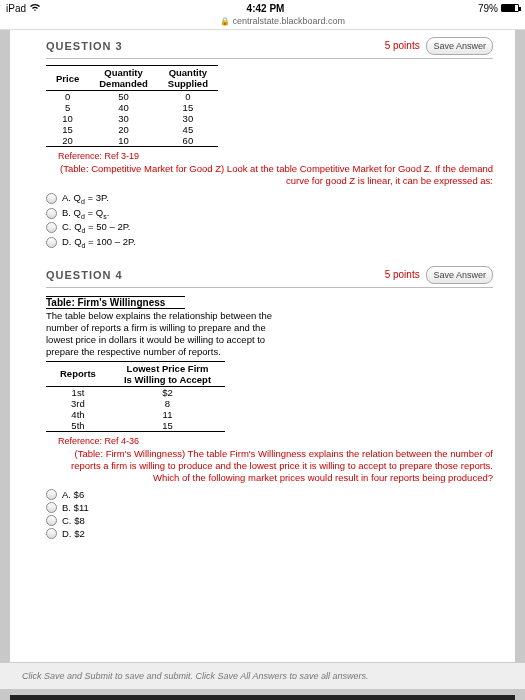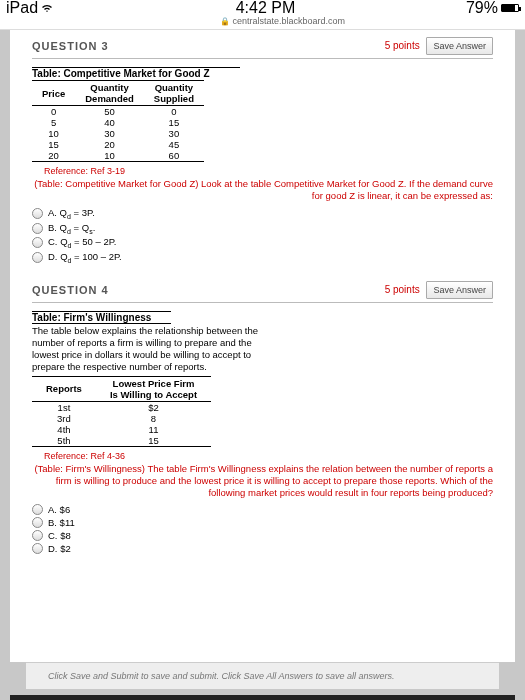--- a/index.html
+++ b/index.html
@@ -11,61 +11,61 @@
     overflow: hidden;
     font-size: 10px;
   }
   .status-bar {
     background: #fff;
     height: 16px;
     display: flex;
     align-items: center;
     justify-content: space-between;
     padding: 0 6px;
-    font-size: 16px;
+    font-size: 10px;
     color: #000;
   }
   .status-left, .status-right { display: flex; align-items: center; gap: 3px; }
-  .status-center { font-weight: 400; margin-left: 12px; }
+  .status-center { font-weight: 700; margin-left: 12px; }
   .wifi { display:inline-block; }
   .batt { display:inline-block; border:1px solid #000; width:18px; height:8px; position:relative; border-radius:1px;}
   .batt::after { content:""; position:absolute; right:-3px; top:2px; width:2px; height:4px; background:#000;}
   .batt-fill { position:absolute; left:0; top:0; bottom:0; width:79%; background:#000;}
   .url-bar {
     background: #fff;
     height: 14px;
     text-align: center;
     font-size: 9px;
     color: #666;
     border-bottom: 1px solid #ddd;
     padding-left: 40px;
   }
   .lock { font-size:8px; }
   .page-wrap {
     background: #fff;
     margin: 0 10px;
-    padding: 4px 22px 0 22px;
+    padding: 4px 22px 0 36px;
     height: 632px;
     overflow: hidden;
   }
   .question-block { margin-bottom: 14px; }
   .q-header {
     display: flex;
     justify-content: space-between;
     align-items: center;
     border-bottom: 1px solid #bbb;
     padding: 3px 0;
     margin-bottom: 6px;
   }
   .q-title { color: #555; letter-spacing: 1px; font-size: 11px; font-weight: bold; }
   .q-points { color: #c00; font-size: 10px; margin-right: 4px;}
   .save-btn {
     background: linear-gradient(#fff,#e8e8e8);
     border: 1px solid #aaa;
-    border-radius: 1px;
+    border-radius: 8px;
     font-size: 9px;
     padding: 3px 6px;
     color: #444;
     cursor: pointer;
   }
   .tbl-title { font-weight: bold; font-size: 10px; margin: 2px 0 1px 0; }
   .tbl { border-collapse: collapse; font-size: 9.5px; margin-bottom: 4px;}
   .tbl th { font-weight: bold; padding: 1px 10px; text-align: center; }
   .tbl td { padding: 0 10px; text-align: center; }
   .tbl-top { border-top: 1.5px solid #000; border-bottom: 1px solid #000;}
@@ -83,21 +83,21 @@
   .desc-text { font-size: 9.5px; line-height:1.25; max-width:230px; margin-bottom:3px;}
   .tbl2 th { font-weight:bold; padding: 1px 14px; text-align:center;}
   .tbl2 td { padding: 0 14px; text-align:center;}
   .footer-bar {
     background: #eee;
     border-top: 1px solid #ccc;
     padding: 8px 22px;
     font-size: 9px;
     font-style: italic;
     color: #777;
-    margin: 0 26px;
+    margin: 0 0;
   }
   .bottom-buttons {
     background: #222;
     margin: 6px 10px 0 10px;
     padding: 8px 0;
     text-align: center;
   }
   sub { font-size: 7px; }
 </style>
 </head>
@@ -129,21 +129,20 @@
 <div class="page-wrap">
 
   <div class="question-block">
     <div class="q-header">
       <span class="q-title">QUESTION 3</span>
       <div>
         <span class="q-points">5 points</span>
         <button class="save-btn">Save Answer</button>
       </div>
     </div>
-    <div class="tbl-title tbl-title-row" style="border-top:1.5px solid #000; display:inline-block; padding-right:30px;">Table: Competitive Market for Good Z</div>
     <table class="tbl">
       <tbody>
           <tr class="tbl-top">
         <th>Price</th>
         <th>Quantity<br>Demanded</th>
         <th>Quantity<br>Supplied</th>
       </tr>
       <tr>
             <td>0</td>
             <td>50</td>

